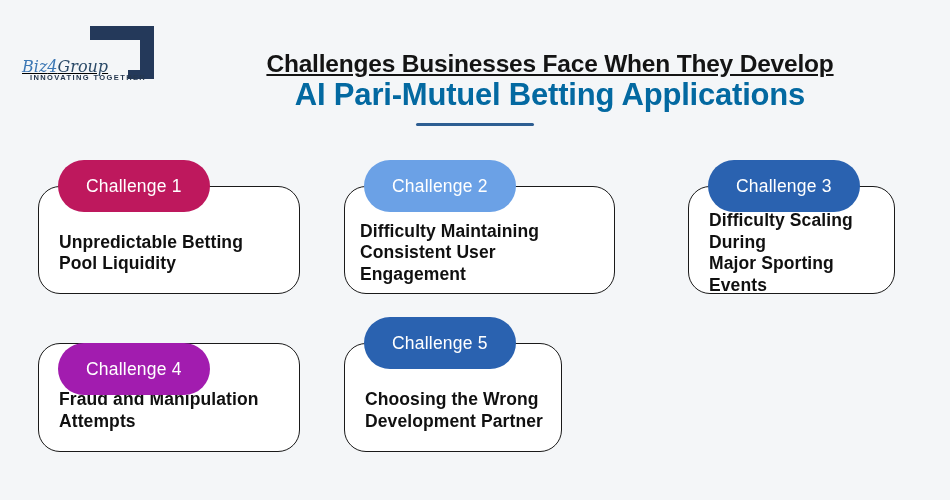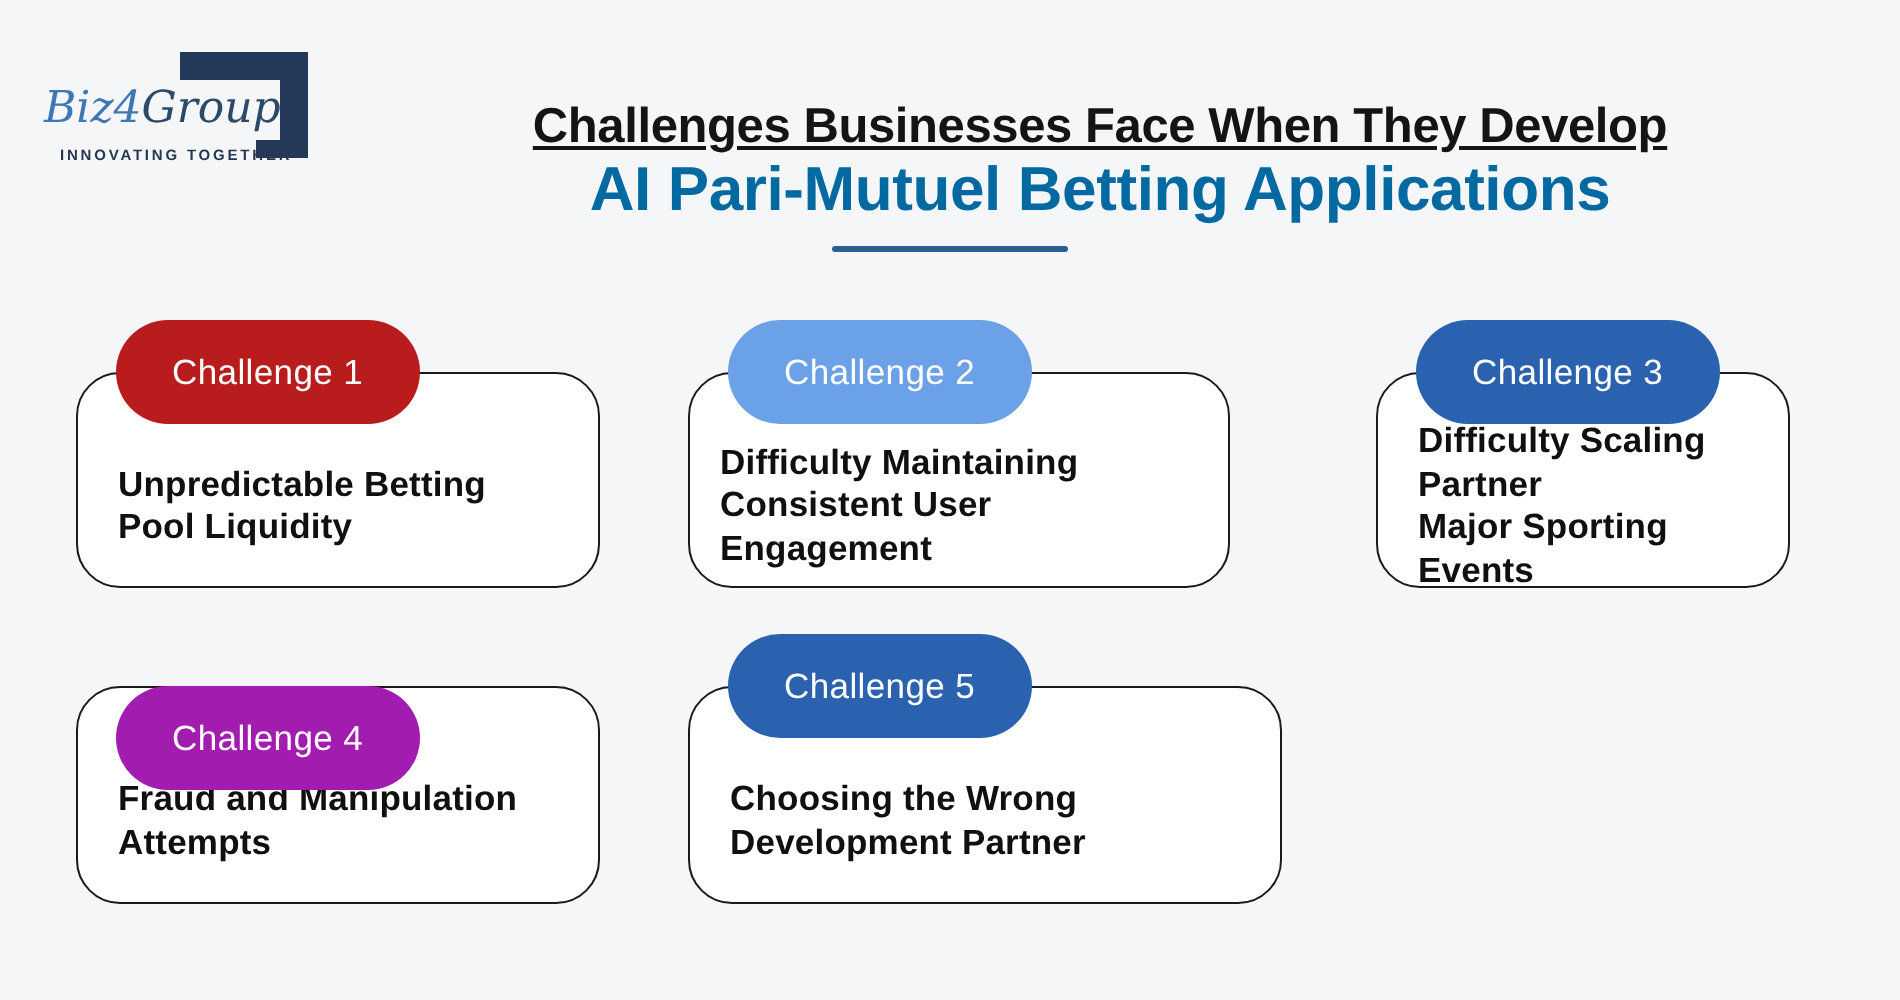--- a/index.html
+++ b/index.html
@@ -10,27 +10,28 @@
     width: 950px;
     height: 500px;
     background: #f4f6f8;
     overflow: hidden;
   }
 
   
   .logo { position: absolute; left: 0; top: 0; width: 200px; height: 110px; }
   .logo-bracket { position: absolute; left: 90px; top: 26px; }
   .brand {
-    position: absolute; left: 22px; top: 40px;
+    position: absolute; left: 22px; top: 52px;
     font-family: "DejaVu Serif", serif;
     font-style: italic;
-    font-size: 22px;
+    font-size: 16px;
     line-height: 30px;
     white-space: nowrap;
     z-index: 2;
+    text-decoration: underline;
   }
   .brand .blue  { color: #3d78b5; }
   .brand .navy  { color: #2b4a68; }
   .tagline {
     position: absolute; left: 30px; top: 73px;
     font-size: 7.5px; font-weight: 700;
     letter-spacing: 1.4px;
     color: #26384f;
     z-index: 2;
     white-space: nowrap;
@@ -63,21 +64,21 @@
     border-radius: 22px;
     box-sizing: border-box;
     display: flex;
     align-items: center;
     padding: 26px 16px 0 20px;
   }
   .c1 { left: 38px;  top: 186px; width: 262px; height: 108px; }
   .c2 { left: 344px; top: 186px; width: 271px; height: 108px; padding-left: 15px; }
   .c3 { left: 688px; top: 186px; width: 207px; height: 108px; }
   .c4 { left: 38px;  top: 343px; width: 262px; height: 109px; }
-  .c5 { left: 344px; top: 343px; width: 297px; height: 109px; }
+  .c5 { left: 344px; top: 343px; width: 218px; height: 109px; }
 
   .pill {
     position: absolute;
     top: -27px; left: 19px;
     height: 52px;
     padding: 0 28px;
     border-radius: 28px;
     display: flex; align-items: center; justify-content: center;
     color: #ffffff;
     font-size: 17.5px;
@@ -109,35 +110,35 @@
     <div class="tagline">INNOVATING TOGETHER</div>
   </div>
 
   <div class="title-block">
     <div class="title-line1">Challenges Businesses Face When They Develop</div>
     <div class="title-line2">AI Pari-Mutuel Betting Applications</div>
   </div>
   <div class="title-underline"></div>
 
   <div class="card c1">
-    <div class="pill" style="background-color: #b91c1c;">Challenge 1</div>
+    <div class="pill" style="background-color: #be185d;">Challenge 1</div>
     <div class="card-text">Unpredictable Betting
 Pool Liquidity</div>
   </div>
 
   <div class="card c2">
     <div class="pill" style="background-color: rgb(107, 161, 230);">Challenge 2</div>
     <div class="card-text">Difficulty Maintaining
 Consistent User
 Engagement</div>
   </div>
 
   <div class="card c3">
     <div class="pill" style="background-color: rgb(42, 98, 176);">Challenge 3</div>
-    <div class="card-text">Difficulty Scaling Partner
+    <div class="card-text">Difficulty Scaling During
 Major Sporting Events</div>
   </div>
 
   <div class="card c4">
     <div class="pill" style="background-color: #a21caf; margin-top: 26px;">Challenge 4</div>
     <div class="card-text">Fraud and Manipulation
 Attempts</div>
   </div>
 
   <div class="card c5">

